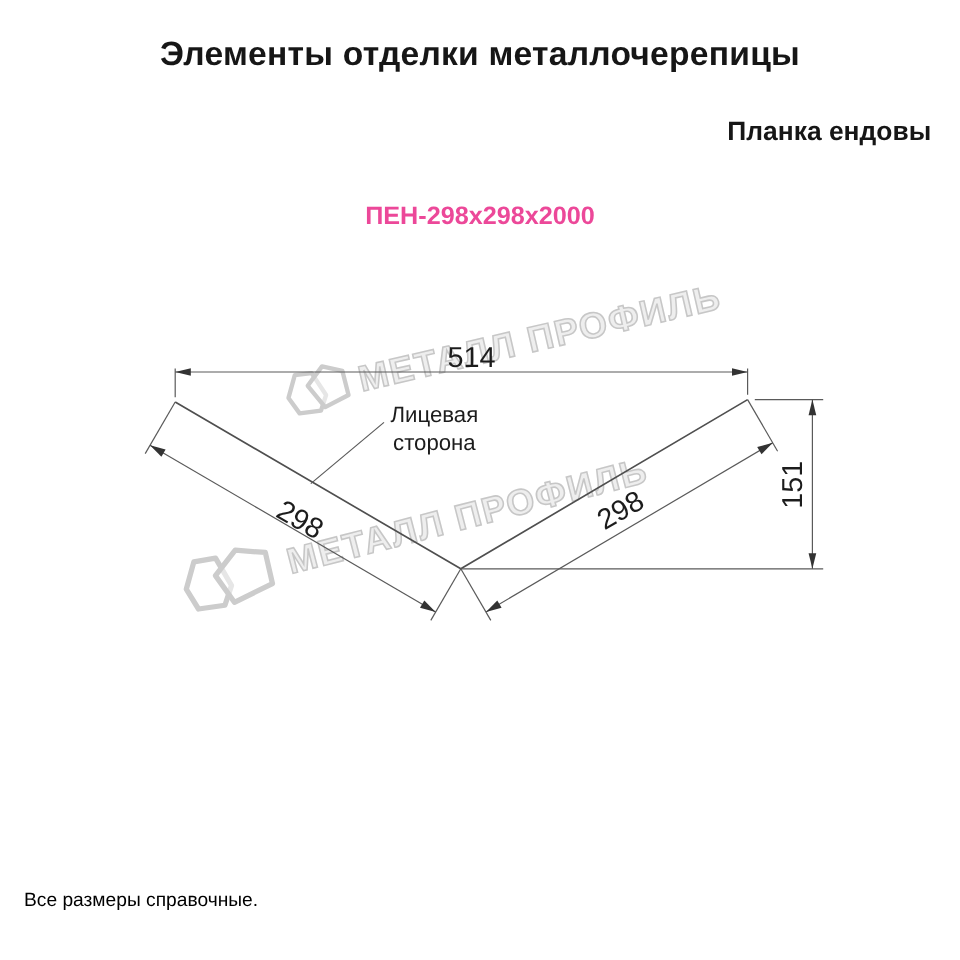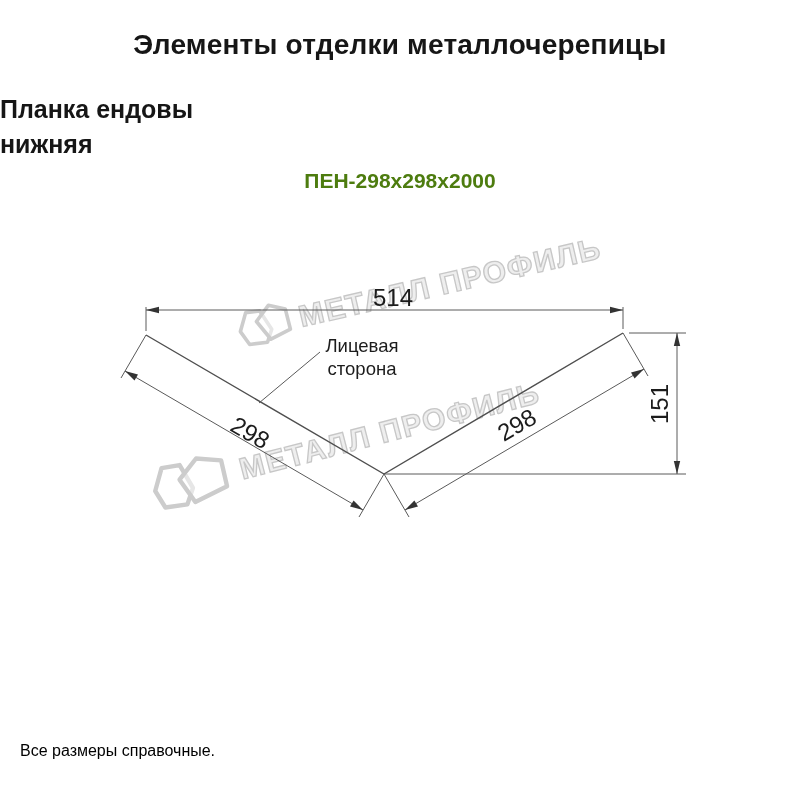--- a/index.html
+++ b/index.html
@@ -6,26 +6,26 @@
   body{
     width:800px;height:800px;position:relative;background:#ffffff;
     font-family:"Liberation Sans","DejaVu Sans",sans-serif;
     color:#1a1a1a;overflow:hidden;
   }
   .title{
     position:absolute;top:29px;left:0;width:800px;text-align:center;
     font-size:28px;font-weight:bold;letter-spacing:0.2px;color:#161616;
   }
   .subtitle{
-    position:absolute;top:92px;left:0;width:776px;text-align:left;
-    font-size:25px;font-weight:bold;line-height:35px;color:#161616;
+    position:absolute;top:92px;left:0;width:776px;text-align:right;
+    font-size:22px;font-weight:bold;line-height:35px;color:#161616;
   }
   .model{
     position:absolute;top:169px;left:0;width:800px;text-align:center;
-    font-size:21px;font-weight:bold;color:#4d7c0f;
+    font-size:21px;font-weight:bold;color:#ec4899;
   }
   .footer{
     position:absolute;left:20px;top:740px;
     font-size:16px;line-height:22px;color:#000000;
   }
   .wm{
     position:absolute;display:flex;align-items:center;height:60px;
     transform-origin:left center;pointer-events:none;
   }
   .wm-text{
@@ -60,21 +60,20 @@
       <path d="M6 28 L24 8 L44 14 L46 44 L32 58 L8 50 Z" transform="rotate(-12 26 33)"></path>
       <path d="M36 24 L62 8 L88 20 L84 50 L44 54 Z" transform="rotate(-6 62 31)"></path>
     </g>
   </svg>
   <span class="wm-text">МЕТАЛЛ ПРОФИЛЬ</span>
 </div>
 
 <div class="title">Элементы отделки металлочерепицы</div>
 <div class="subtitle">
   <div>Планка ендовы</div>
-  <div>нижняя</div>
 </div>
 <div class="model">ПЕН-298х298х2000</div>
 
 <svg class="drawing" width="800" height="800" viewBox="0 0 800 800">
 
   <polyline points="146,335 384,474 623,333" fill="none" stroke="#4f4f4f" stroke-width="1.4"></polyline>
 
   <line x1="320" y1="352" x2="259" y2="403" stroke="#5a5a5a" stroke-width="1"></line>
   <text class="face-label" x="362" y="352" text-anchor="middle">Лицевая</text>
   <text class="face-label" x="362" y="375" text-anchor="middle">сторона</text>

